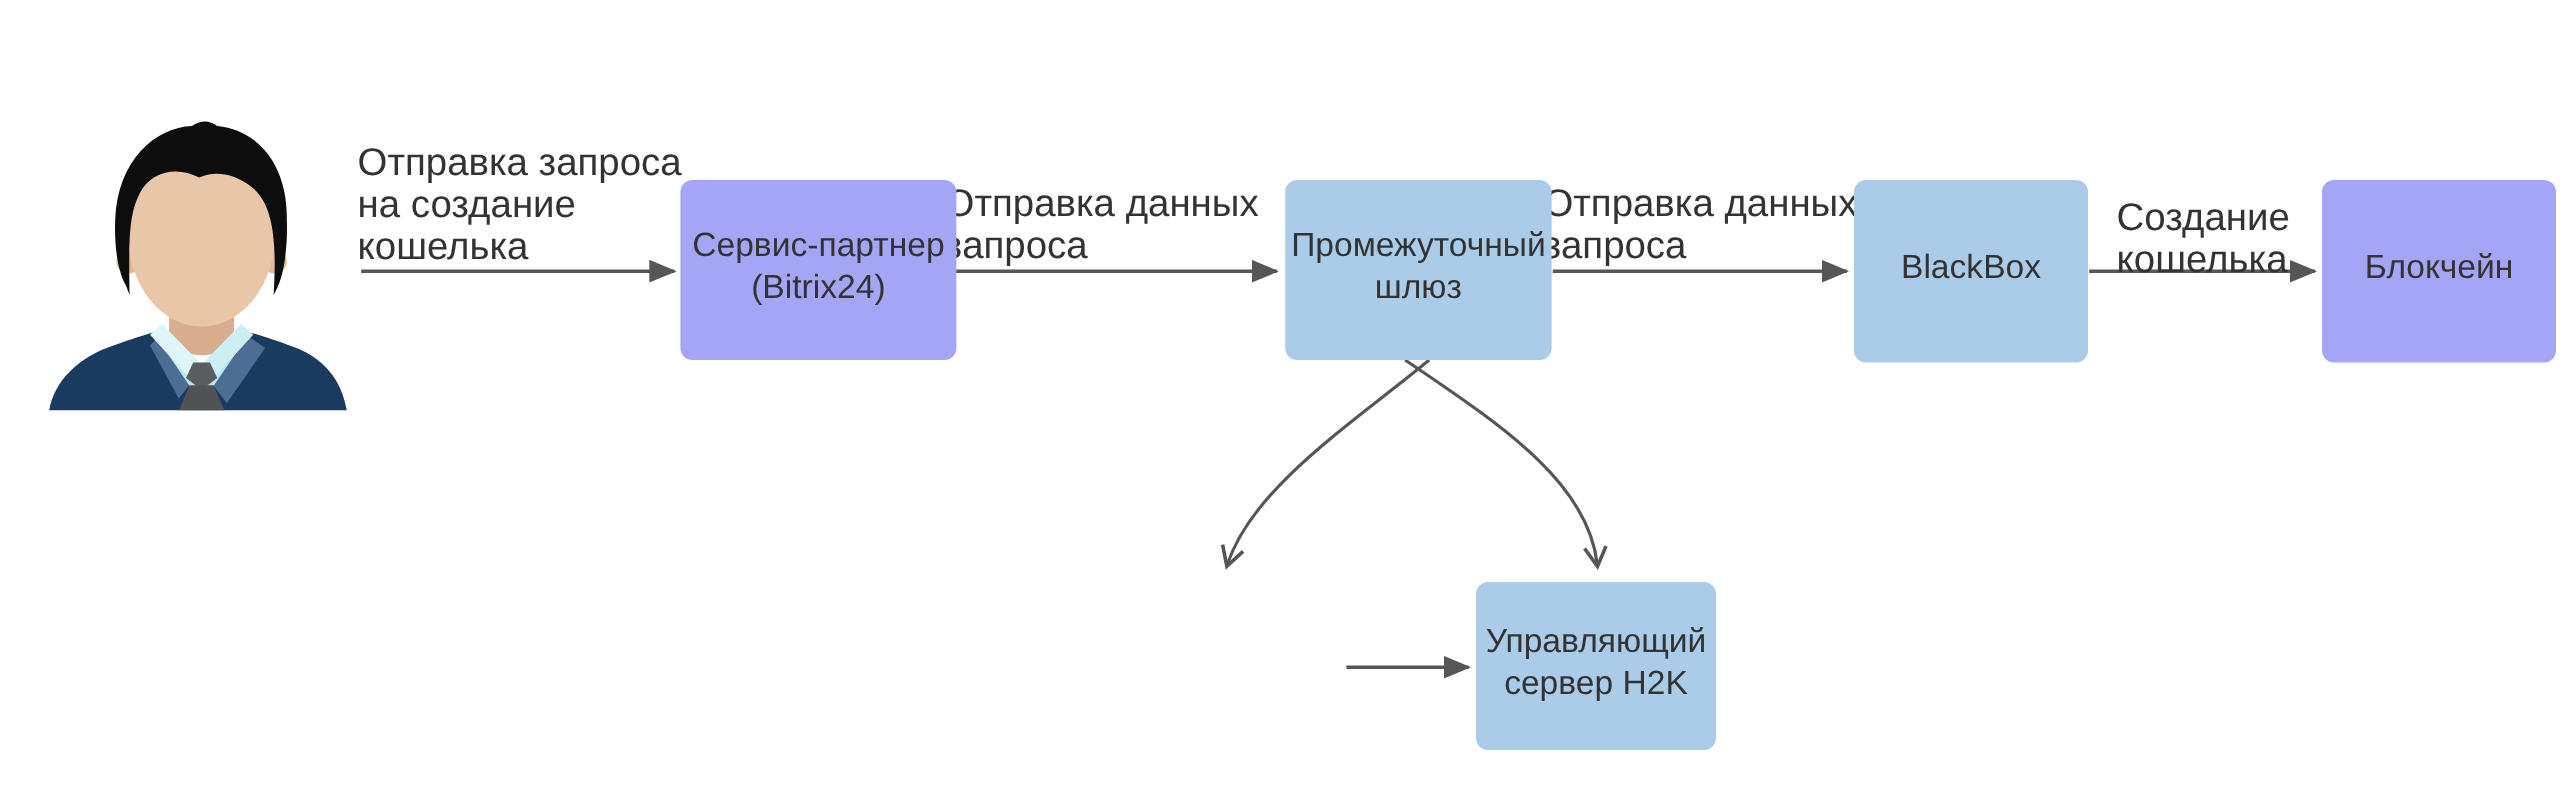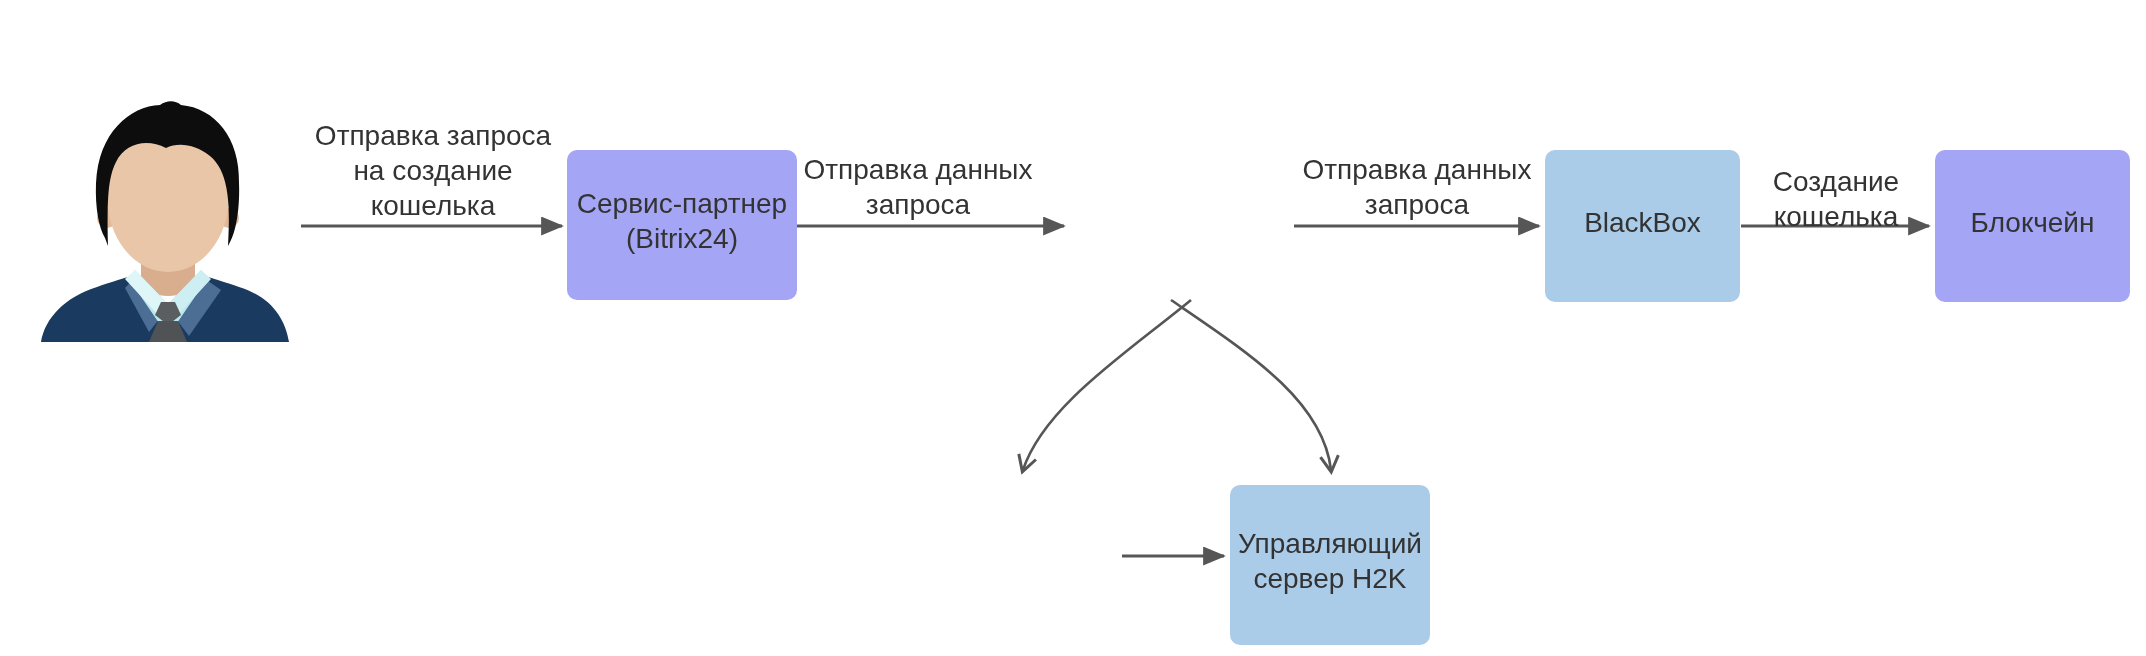--- a/index.html
+++ b/index.html
@@ -8,22 +8,22 @@
     font-family:"Liberation Sans",sans-serif;overflow:hidden;
   }
   .node{
     position:absolute;border-radius:10px;display:flex;align-items:center;justify-content:center;
     text-align:center;font-size:28px;line-height:35px;color:var(--text);
   }
   .node .lbl{white-space:pre-line;transform:translateY(-4px);}
   .fill-purple{background:var(--node-purple);}
   .fill-blue{background:var(--node-blue);}
   .edge-label{
-    position:absolute;transform:translateX(-50%);text-align:center;
-    font-size:28px;line-height:35px;color:var(--text);white-space:pre-line;
+    position:absolute;transform:translateX(-50%);text-align:left;
+    font-size:32px;line-height:35px;color:var(--text);white-space:pre-line;
   }
   .overlay{position:absolute;left:0;top:0;width:2146px;height:656px;}
   .actor{position:absolute;left:35px;top:78px;width:260px;height:264px;}
 </style>
 </head>
 <body>
 
 <div class="canvas">
 
   <svg class="overlay" width="2146" height="656" viewBox="0 0 2146 656" xmlns="http://www.w3.org/2000/svg">
@@ -91,28 +91,32 @@
   <div class="edge-label" style="left:1417px;top:152px">Отправка данных
 запроса</div>
   <div class="edge-label" style="left:1836px;top:164px">Создание
 кошелька</div>
 
   <div class="node fill-purple" style="left:567px;top:150px;width:230px;height:150px">
     <span class="lbl">Сервис-партнер
 (Bitrix24)</span>
   </div>
 
+  <div class="node fill-blue" style="left:1071px;top:150px;width:222px;height:150px">
+    <span class="lbl">Промежуточный
+шлюз</span>
+  </div>
 
   <div class="node fill-blue" style="left:1545px;top:150px;width:195px;height:152px">
     <span class="lbl">BlackBox</span>
   </div>
 
   <div class="node fill-purple" style="left:1935px;top:150px;width:195px;height:152px">
     <span class="lbl">Блокчейн</span>
   </div>
 
 
-  <div class="node fill-blue" style="left:1230px;top:485px;width:200px;height:160px">
+  <div class="node fill-blue" style="left:1230px;top:485px;width:200px;height:140px">
     <span class="lbl">Управляющий
 сервер H2K</span>
   </div>
 
 </div>
 
 </body></html>

